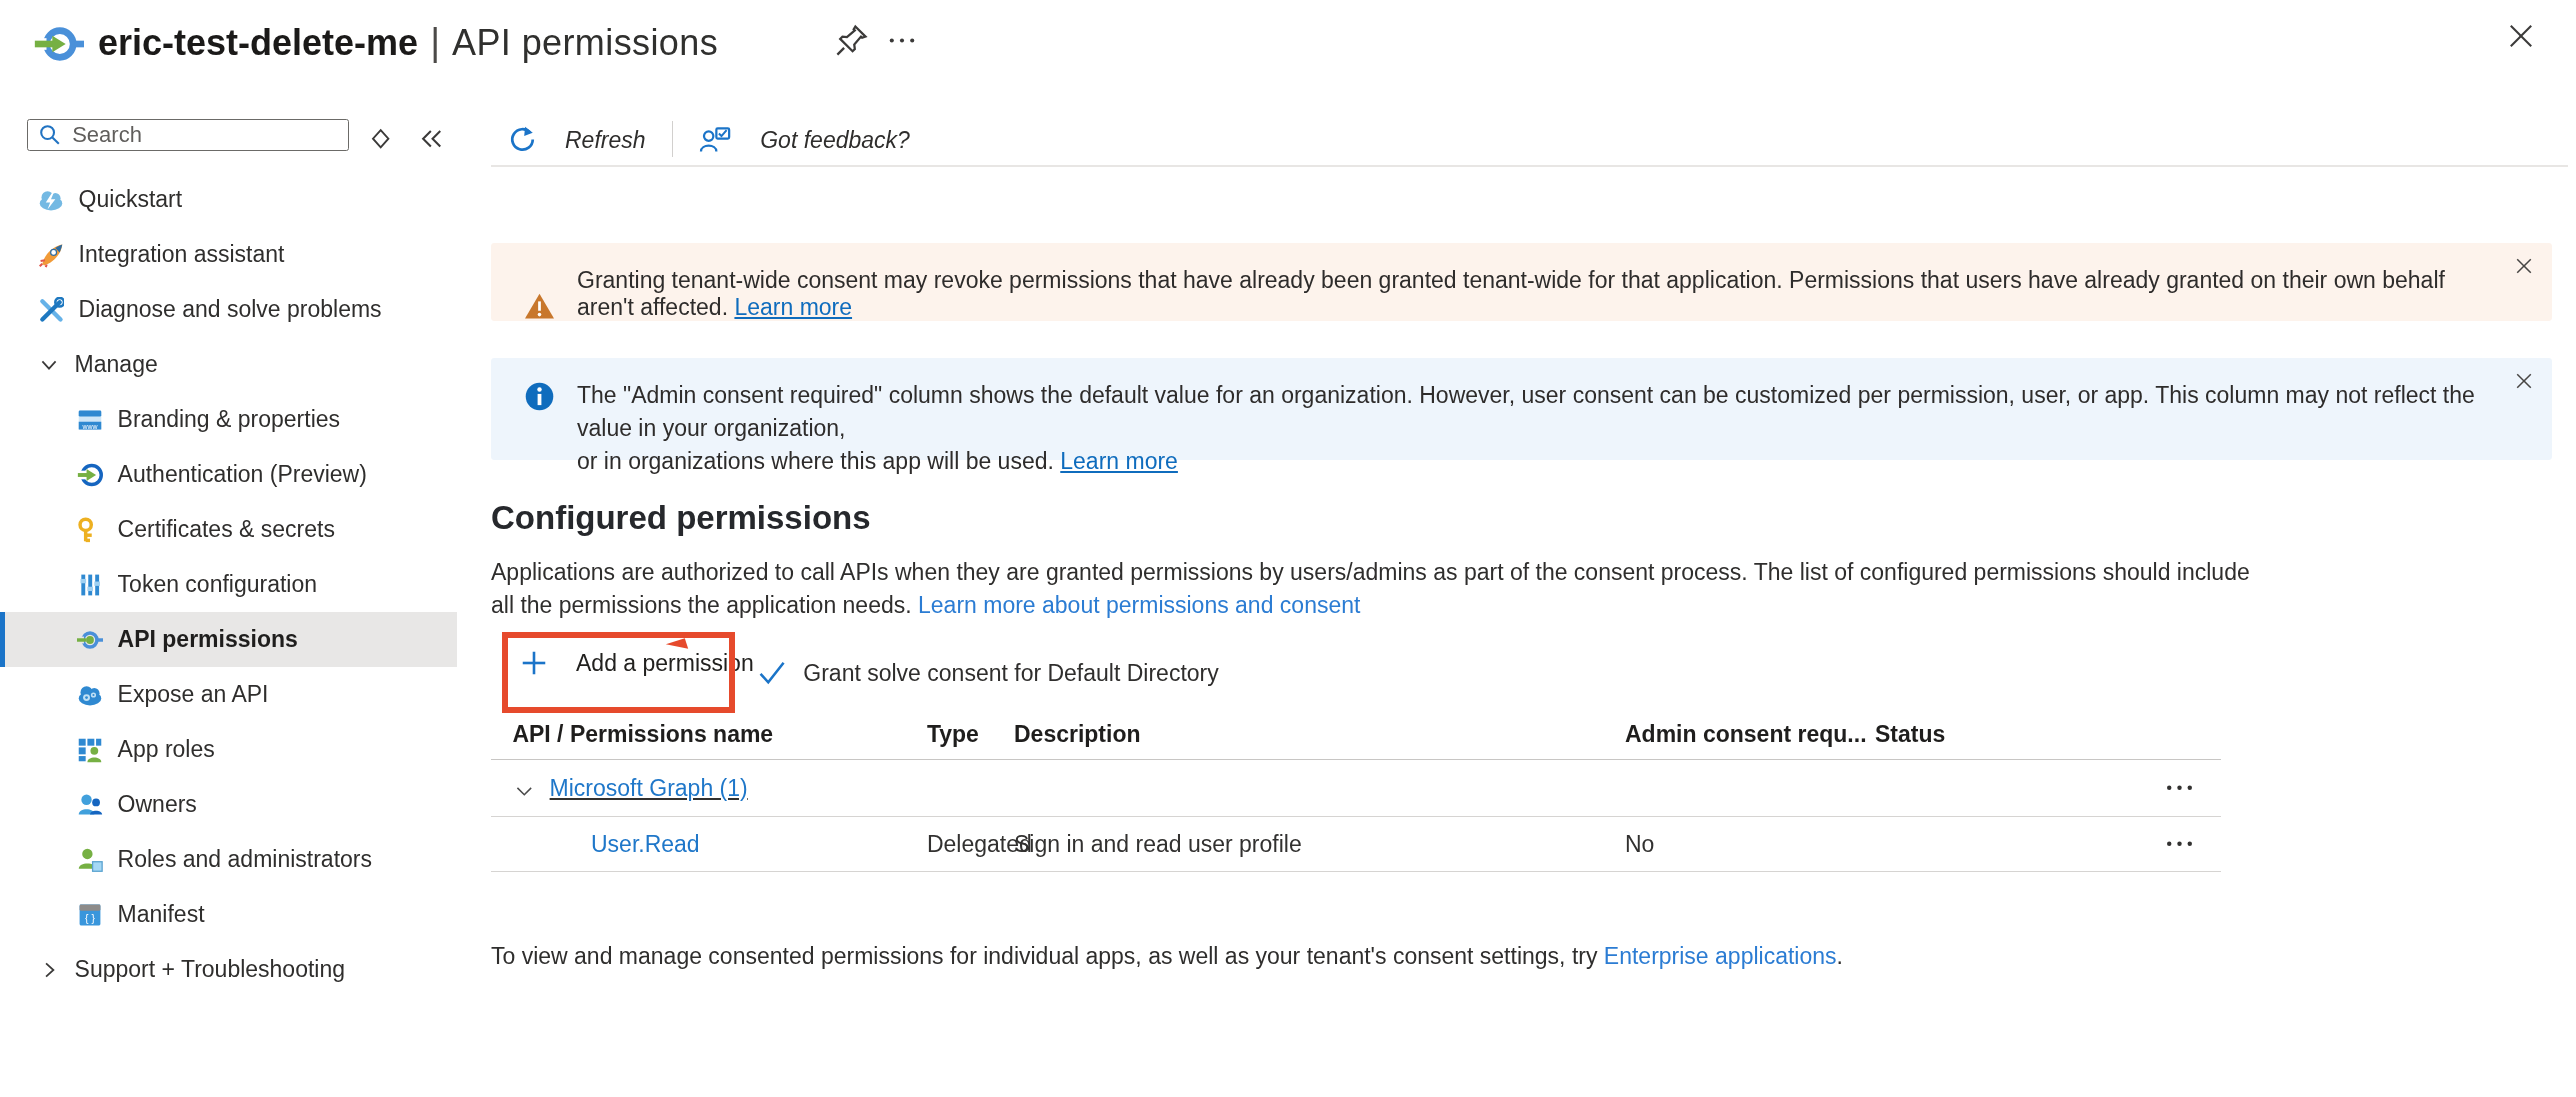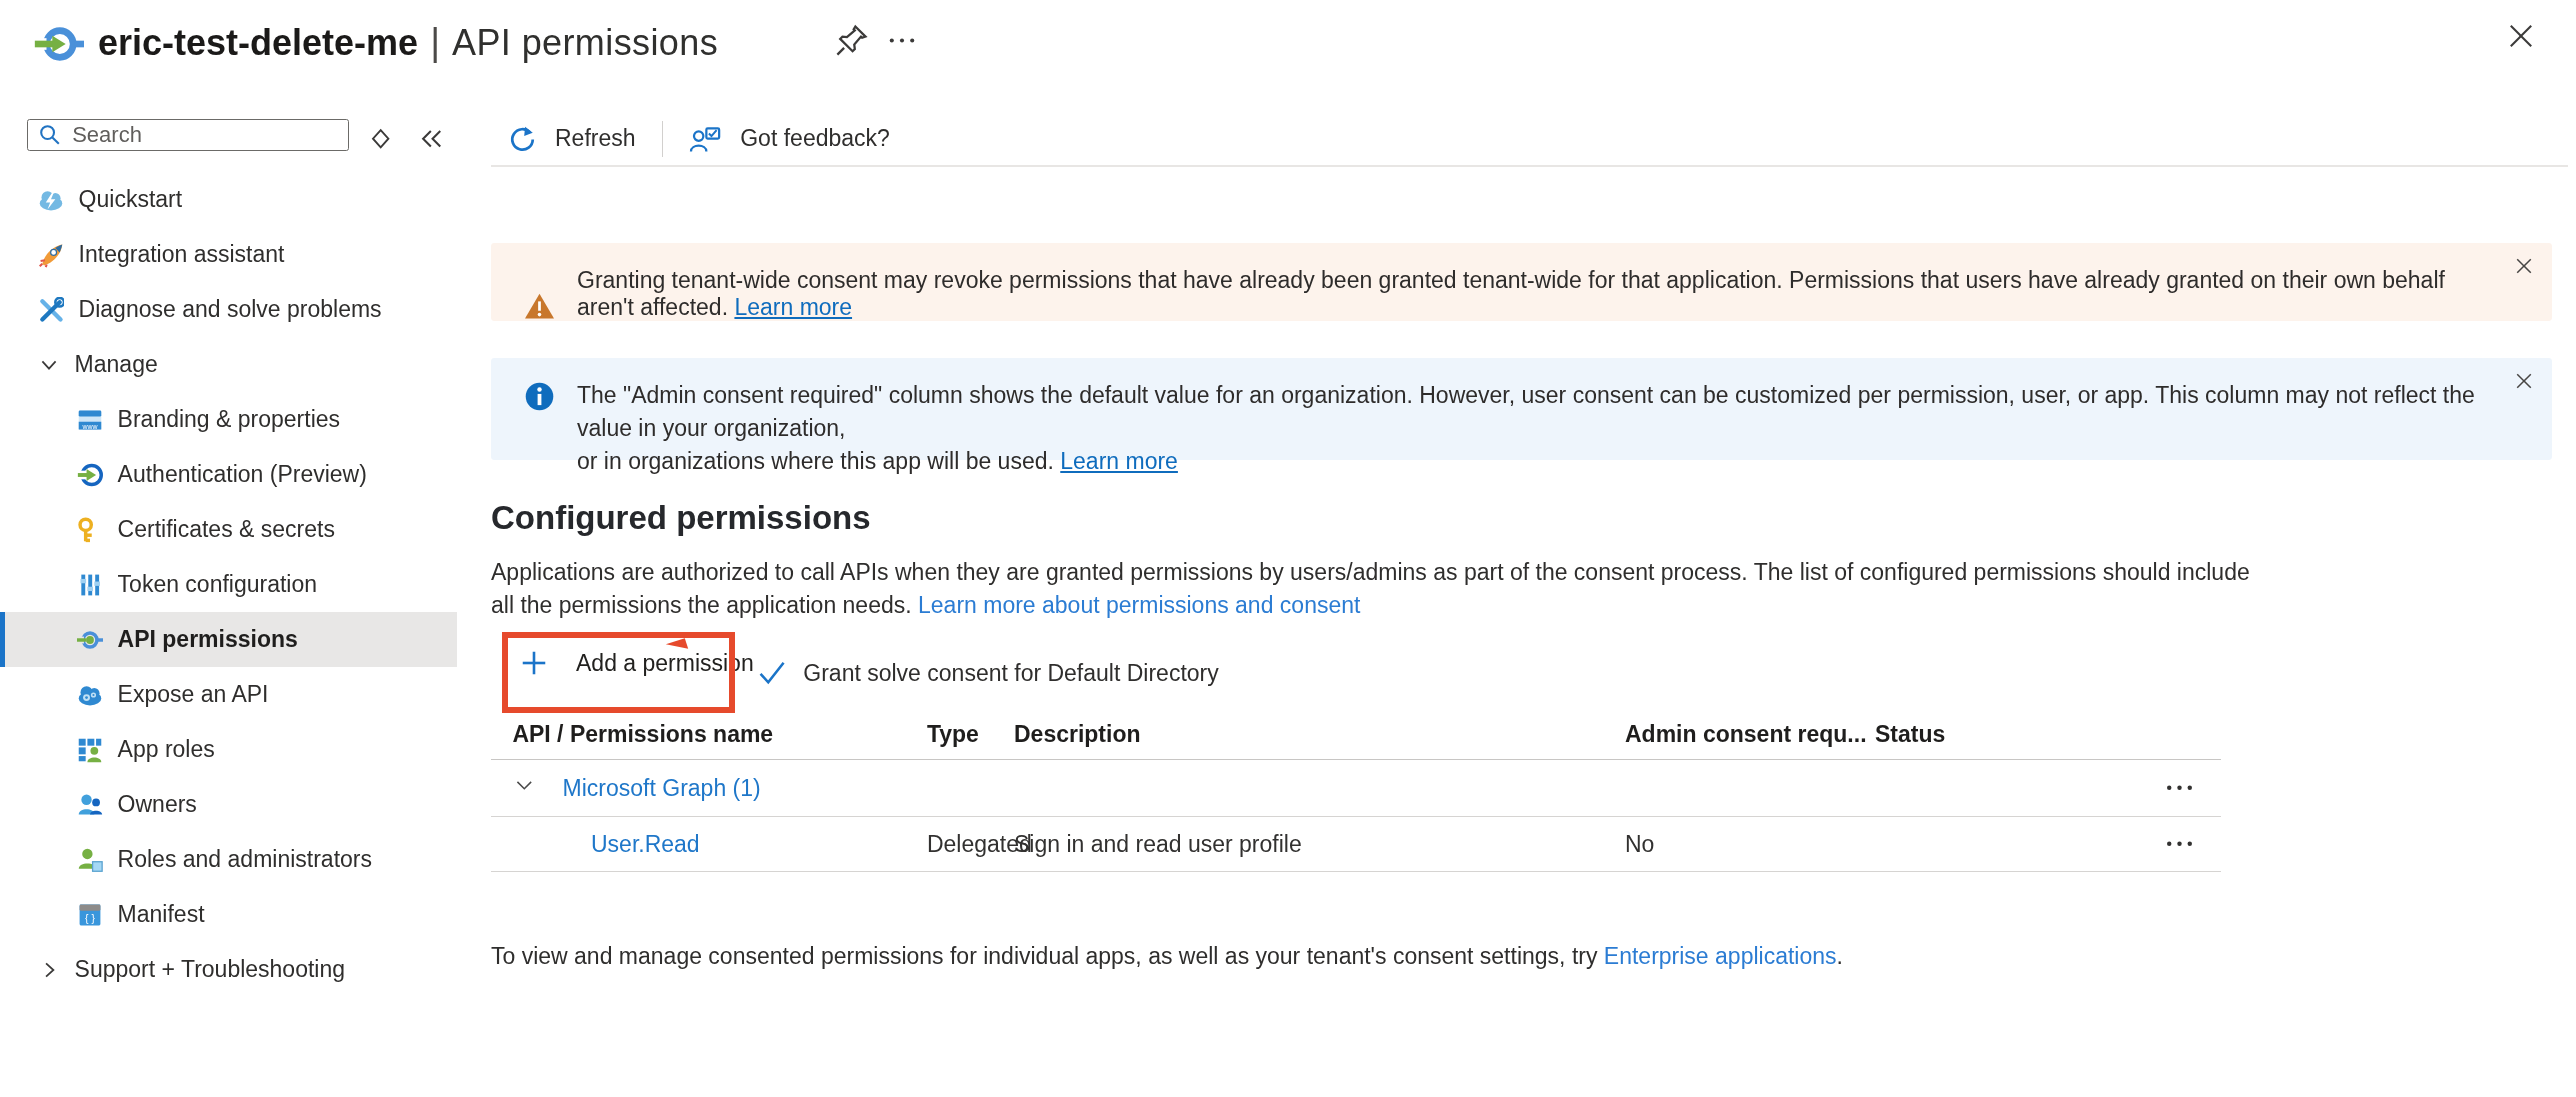--- a/index.html
+++ b/index.html
@@ -45,21 +45,21 @@
   .nav-item.child { padding-left:77px; }
   .nav-item.selected {
     background:#e8e7e6; border-left:5.1px solid #1b74c8; padding-left:72px;
     font-weight:700; color:#1f1e1d;
   }
   .icon30 { width:26px; height:26px; flex:none; }
   .icon26 { width:22px; height:22px; flex:none; }
 
   
   #toolbar { left:508px; top:115px; height:48px; display:flex; align-items:center; gap:26px; font-size:23px; }
-  .toolbar-btn { display:flex; align-items:flex-start; gap:18px; color:#2f2e2d; cursor:pointer; }
+  .toolbar-btn { display:flex; align-items:flex-end; gap:28px; color:#2f2e2d; cursor:pointer;font-style:italic; }
   .toolbar-divider { width:1.7px; height:36px; background:#d2d0ce; }
   #toolbar-underline { left:491px; top:165px; width:2077px; height:1.7px; background:#e8e6e4; }
 
   .banner { border-radius:3.4px; font-size:23px; color:#2e2c2b; }
   #warning-banner {
     left:491px; top:243px; width:2061px; height:78px; background:#fdf3ec;
     display:flex; align-items:flex-end; padding:0 69px 0 33px; gap:22px;
   }
   #info-banner {
     left:491px; top:358px; width:2061px; height:102px; background:#eef5fc;
@@ -84,21 +84,21 @@
   #add-permission { left:521px; top:650px; height:46px; display:flex; align-items:flex-start; gap:29px; font-size:23px; color:#22211f; cursor:pointer; }
   #grant-consent  { left:758px; top:650px; height:46px; display:flex; align-items:center; gap:16.3px; font-size:23px; color:#2f2e2d; cursor:pointer; }
 
   #perm-table { left:491px; top:710px; width:1730px; font-size:23px; }
   .t-row { display:grid; grid-template-columns:381px 142px 611px 250px 261px 86px; align-items:center; }
   .t-head { height:50px; font-weight:700; color:#1f1e1d; border-bottom:1.7px solid #c8c6c4; }
   .t-group { height:57px; border-bottom:1.7px solid #d6d4d2; }
   .t-perm  { height:55px; border-bottom:1.7px solid #d6d4d2; }
   .c1h { padding-left:21.4px; }
   .c2  { padding-left:6.9px;margin-left:48px; }
-  .group-name { display:flex; align-items:flex-start; gap:28px; padding-left:23px; }
+  .group-name { display:flex; align-items:flex-end; gap:15px; padding-left:23px;text-decoration:underline; }
   .perm-name  { padding-left:100px; }
   .menu-cell { display:flex; justify-content:center; cursor:pointer; }
   .tbl-link { color:#1f77c9; cursor:pointer; }
 
   #footer { left:491px; top:943px; font-size:23px; color:#2f2e2d; }
 </style>
 </head>
 <body>
 
 <div id="screen">

